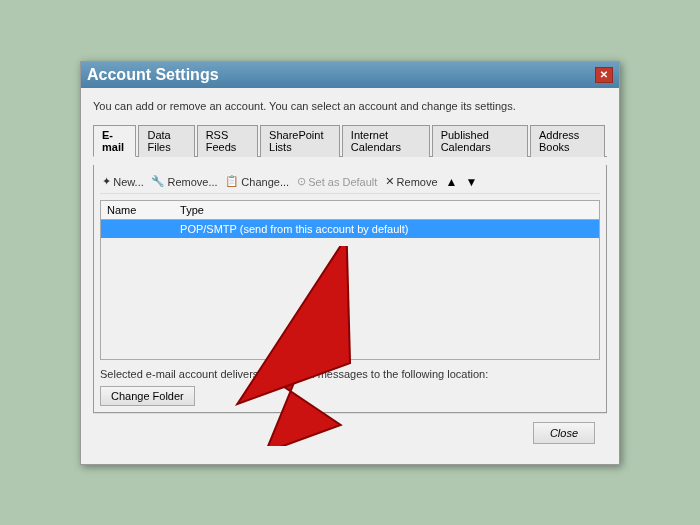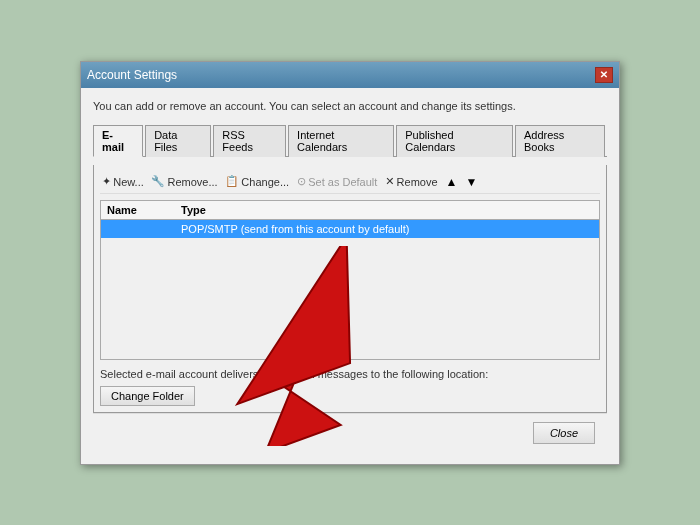--- a/index.html
+++ b/index.html
@@ -23,22 +23,22 @@
     .title-bar {
       background: linear-gradient(to bottom, #6fa0c0, #4a80a8);
       color: white;
       display: flex;
       align-items: center;
       justify-content: space-between;
       padding: 4px 6px;
       height: 26px;
     }
     .title-bar-text {
-      font-size: 12px;
-      font-weight: normal;
+      font-size: 16px;
+      font-weight: bold;
       color: white;
     }
     .title-bar-controls {
       display: flex;
       gap: 2px;
     }
     .close-btn {
       background: #c0392b;
       border: 1px solid #922b21;
       color: white;
@@ -121,21 +121,21 @@
     }
     .table-wrapper table {
       width: 100%;
       border-collapse: collapse;
       background: white;
     }
     .table-wrapper table thead th {
       text-align: left;
       padding: 3px 6px;
       border-bottom: 1px solid #aaa;
-      font-weight: bold;
+      font-weight: normal;
       font-size: 11px;
       background: #f5f5f5;
     }
     .table-wrapper table tbody td {
       padding: 3px 6px;
       font-size: 11px;
     }
     .table-wrapper table tbody tr.selected {
       background: #3399ff;
       color: white;
@@ -193,20 +193,21 @@
     </div>
 
     <div class="content">
 
       <div class="section-desc">You can add or remove an account. You can select an account and change its settings.</div>
 
       <div class="tab-bar">
         <div class="tab active">E-mail</div>
         <div class="tab">Data Files</div>
         <div class="tab">RSS Feeds</div>
+        <div class="tab">SharePoint Lists</div>
         <div class="tab">Internet Calendars</div>
         <div class="tab">Published Calendars</div>
         <div class="tab">Address Books</div>
       </div>
 
       <div class="tab-content">
 
         <div class="toolbar">
           <button class="toolbar-btn">
             <span>✦</span>

